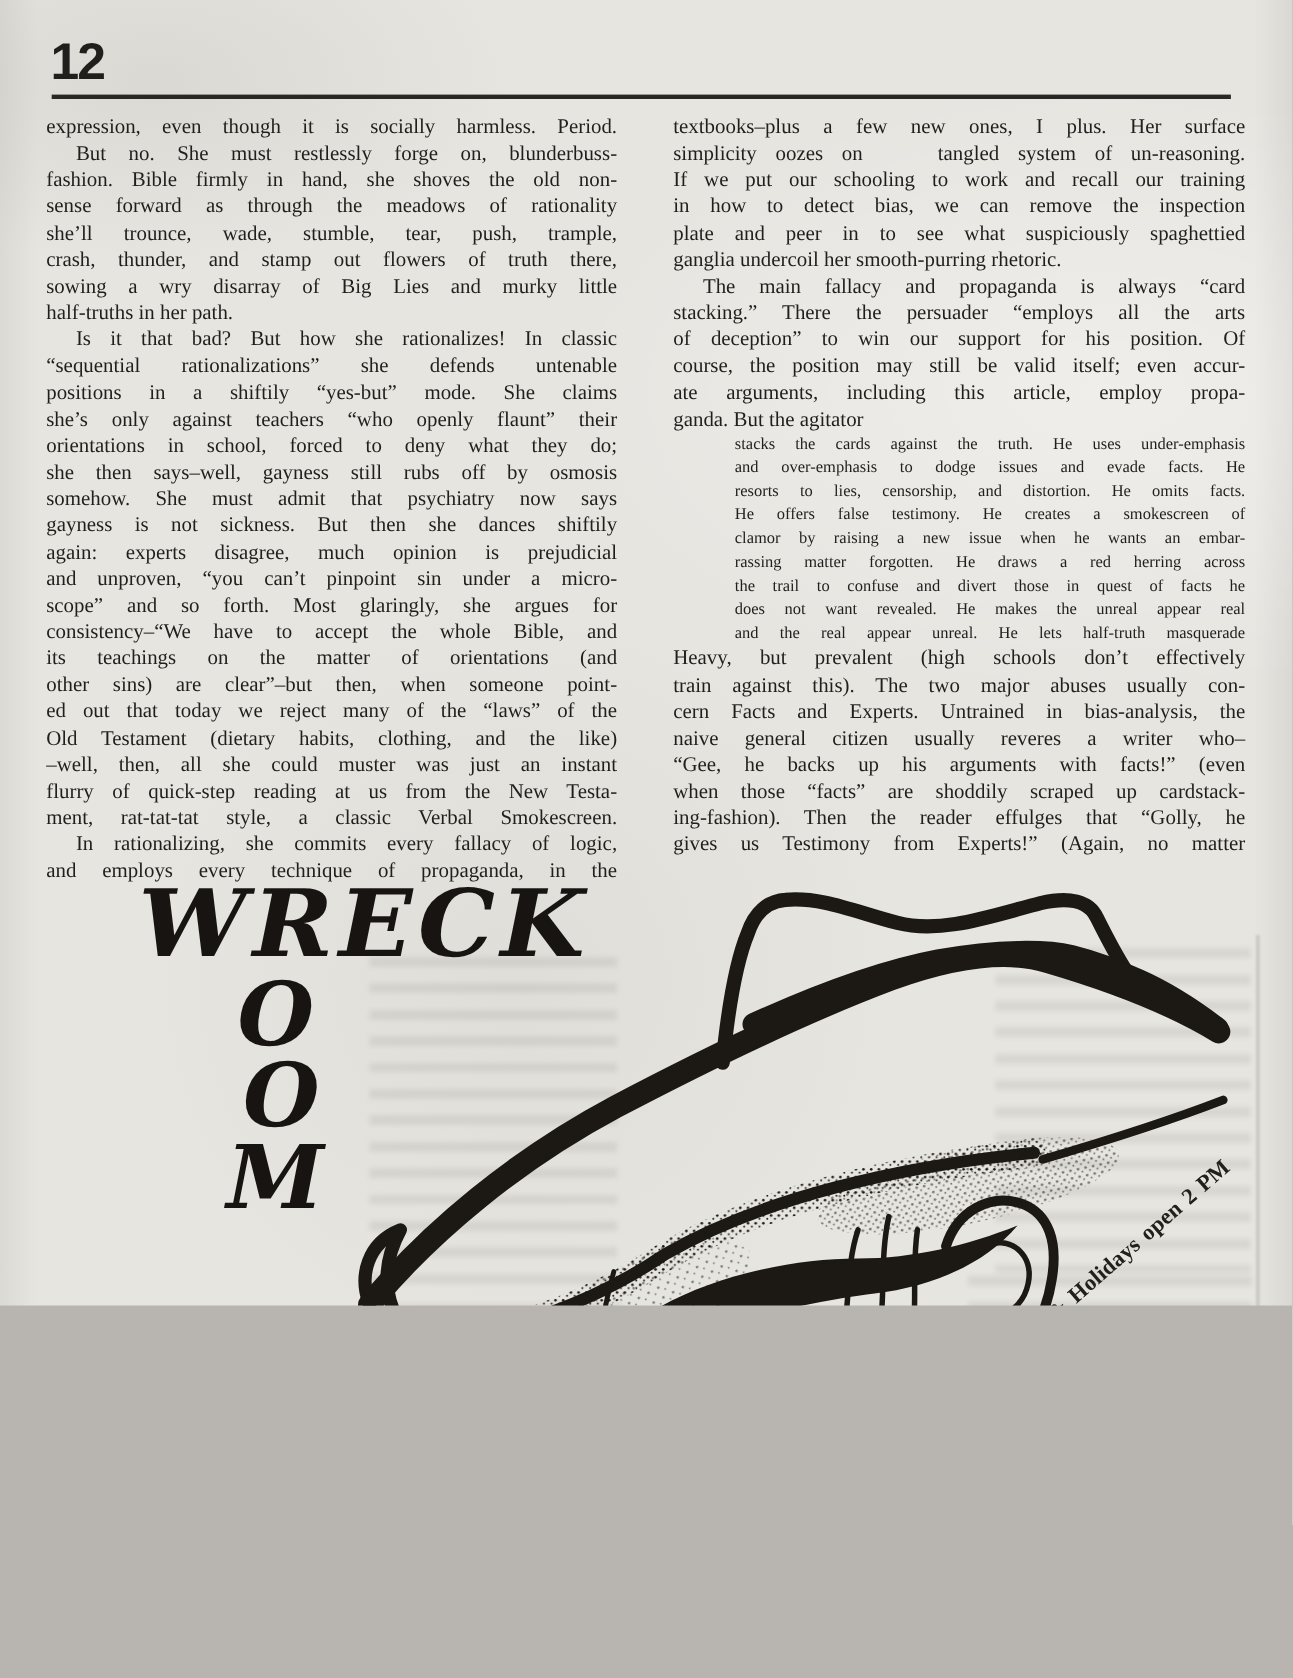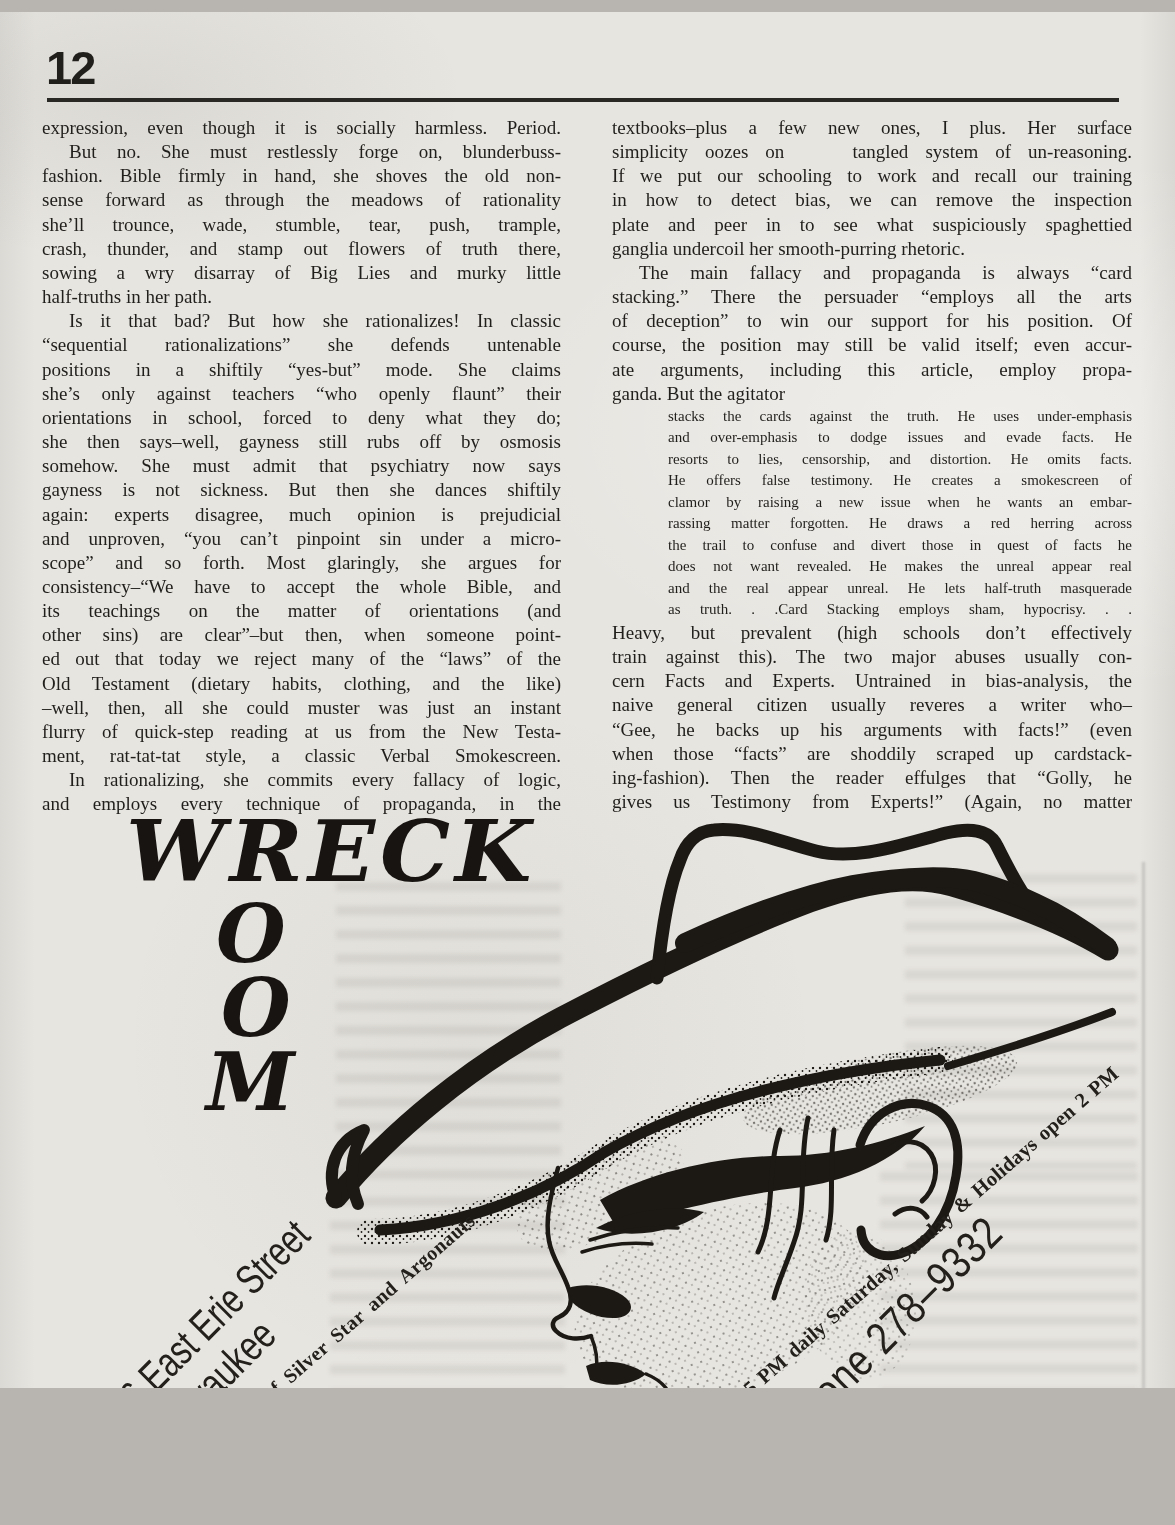--- a/index.html
+++ b/index.html
@@ -1,24 +1,24 @@
 <!DOCTYPE html>
 <html><head>
 <meta charset="utf-8">
 <style>
   html,body{margin:0;padding:0;background:#b8b5b0;}
   .page{
-    position:relative; width:1175px; height:1376px; overflow:hidden;
+    position:relative; width:1175px; height:1187px; overflow:hidden;
     background:#e7e5e0;
     background-image:
       radial-gradient(ellipse 500px 260px at 12% 6%, rgba(60,55,50,.07), transparent 65%),
       radial-gradient(ellipse 700px 400px at 85% 30%, rgba(255,255,255,.35), transparent 70%),
       radial-gradient(ellipse 500px 500px at 40% 75%, rgba(90,85,78,.05), transparent 70%),
       linear-gradient(90deg, rgba(0,0,0,.05), rgba(0,0,0,0) 3%, rgba(0,0,0,0) 97%, rgba(0,0,0,.06));
-    font-family:"Liberation Serif", serif; color:#211f1c;margin-top:12px;
+    font-family:"Liberation Serif", serif; color:#211f1c;
   }
   .pageno{
     position:absolute; left:46px; top:28px;
     font-family:"Liberation Sans", sans-serif; font-weight:bold;
     font-size:47px; letter-spacing:-2px; color:#211f1c;
   }
   .toprule{position:absolute; left:47px; top:86px; width:1072px; height:4px; background:#2a2824;}
   .col{position:absolute; top:104px; font-size:19px; line-height:24.15px;}
   .col.left{left:42px; width:519px;}
   .col.right{left:612px; width:520px;}
@@ -150,21 +150,20 @@
       <div class="para quote">
         <div class="line">stacks the cards against the truth. He uses under-emphasis</div>
         <div class="line">and over-emphasis to dodge issues and evade facts.  He</div>
         <div class="line">resorts to lies, censorship, and distortion.  He omits facts.</div>
         <div class="line">He offers false testimony.  He creates a smokescreen of</div>
         <div class="line">clamor by raising a new issue when he wants an embar-</div>
         <div class="line">rassing matter forgotten.  He draws a red herring across</div>
         <div class="line">the trail to confuse and divert those in quest of facts he</div>
         <div class="line">does not want revealed.  He makes the unreal appear real</div>
         <div class="line">and the real appear unreal.  He lets half-truth masquerade</div>
-        <div class="line">as truth. . .Card Stacking employs sham, hypocrisy. . .</div>
       </div>
       <div class="para body">
         <div class="line">Heavy, but prevalent (high schools don’t effectively</div>
         <div class="line">train against this).  The two major abuses usually con-</div>
         <div class="line">cern Facts and Experts.  Untrained in bias-analysis, the</div>
         <div class="line">naive general citizen usually reveres a writer who–</div>
         <div class="line">“Gee, he backs up his arguments with facts!” (even</div>
         <div class="line">when those “facts” are shoddily scraped up cardstack-</div>
         <div class="line">ing-fashion).  Then the reader effulges that “Golly, he</div>
         <div class="line">gives us Testimony from Experts!”  (Again, no matter</div>

